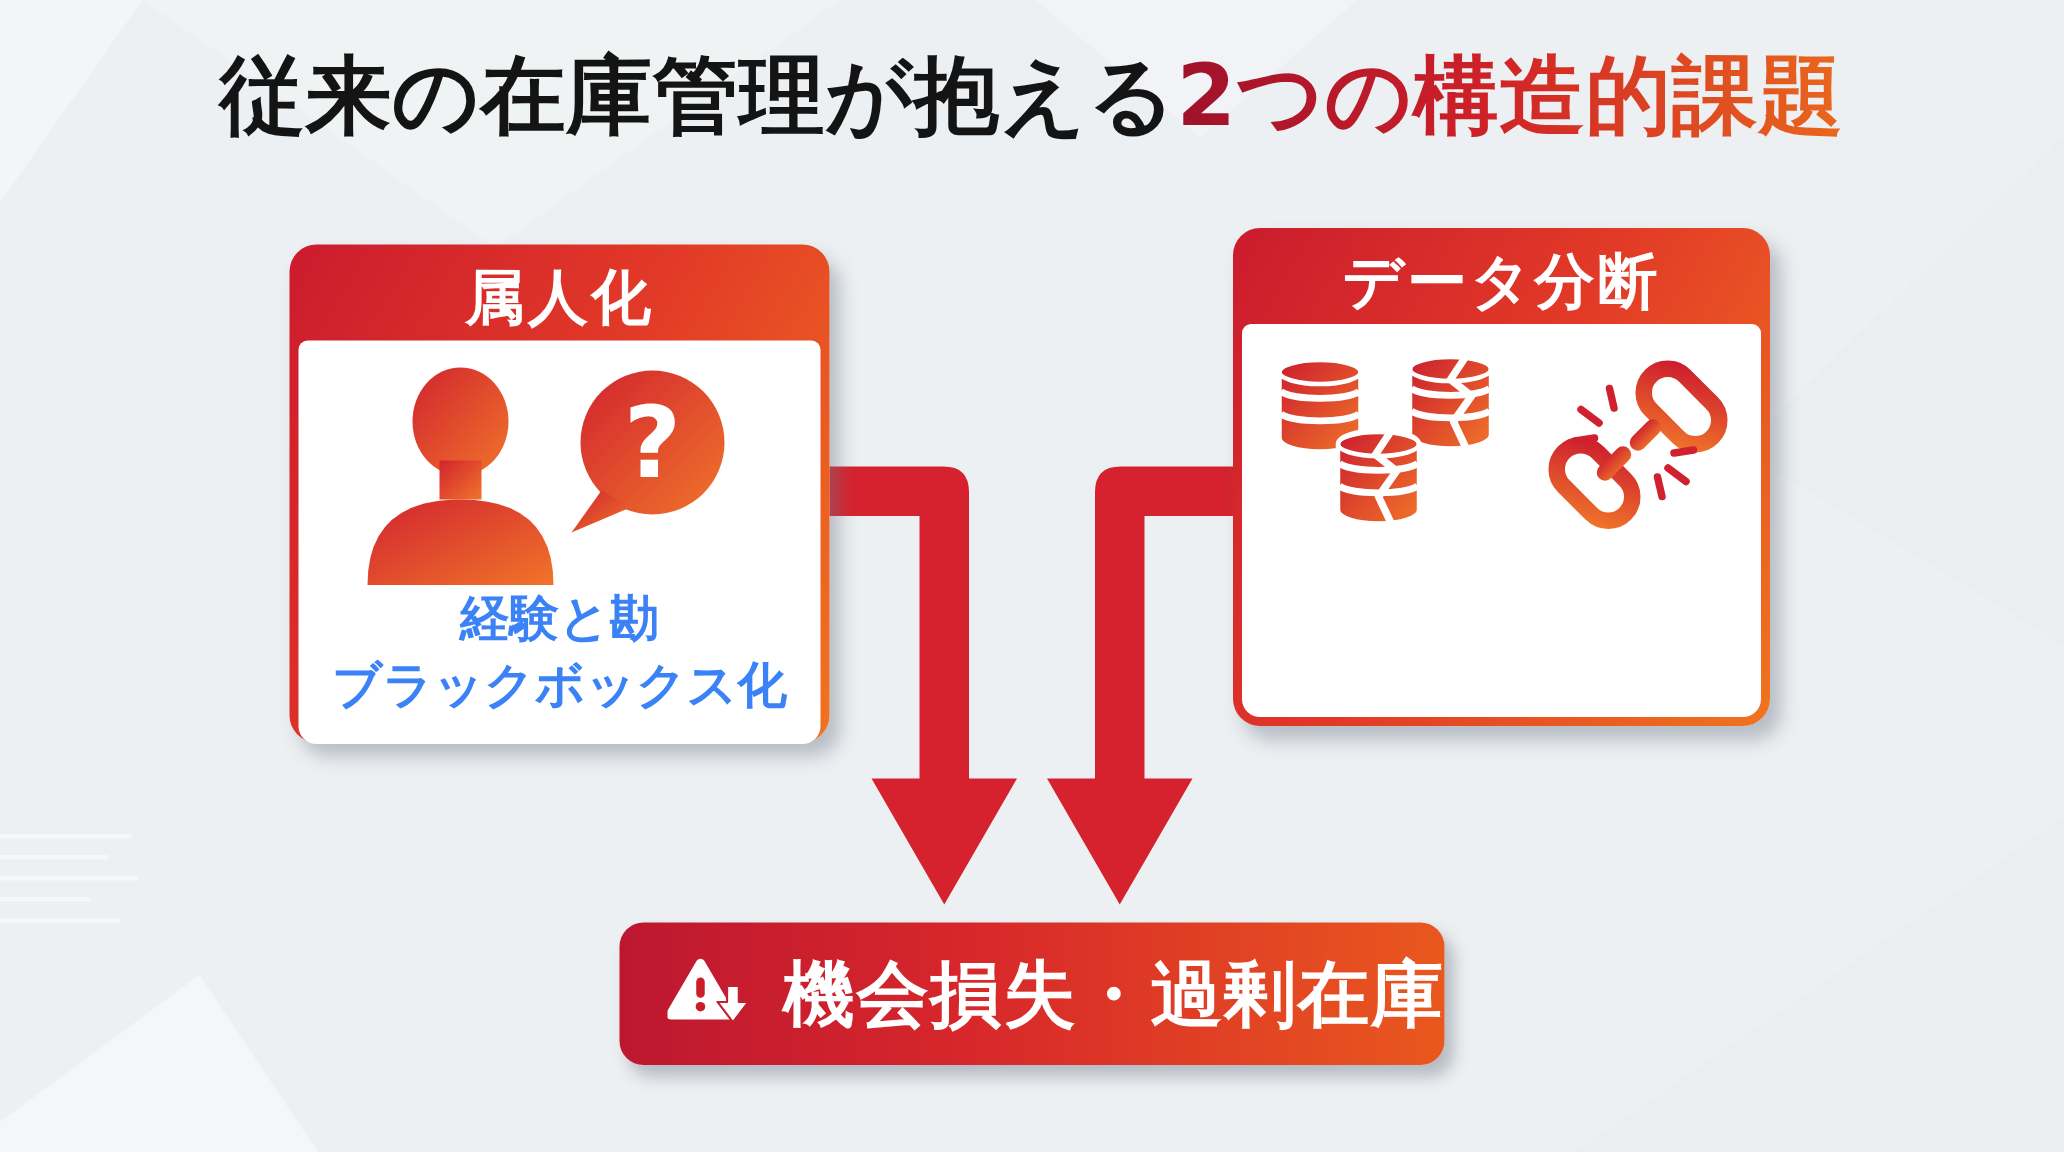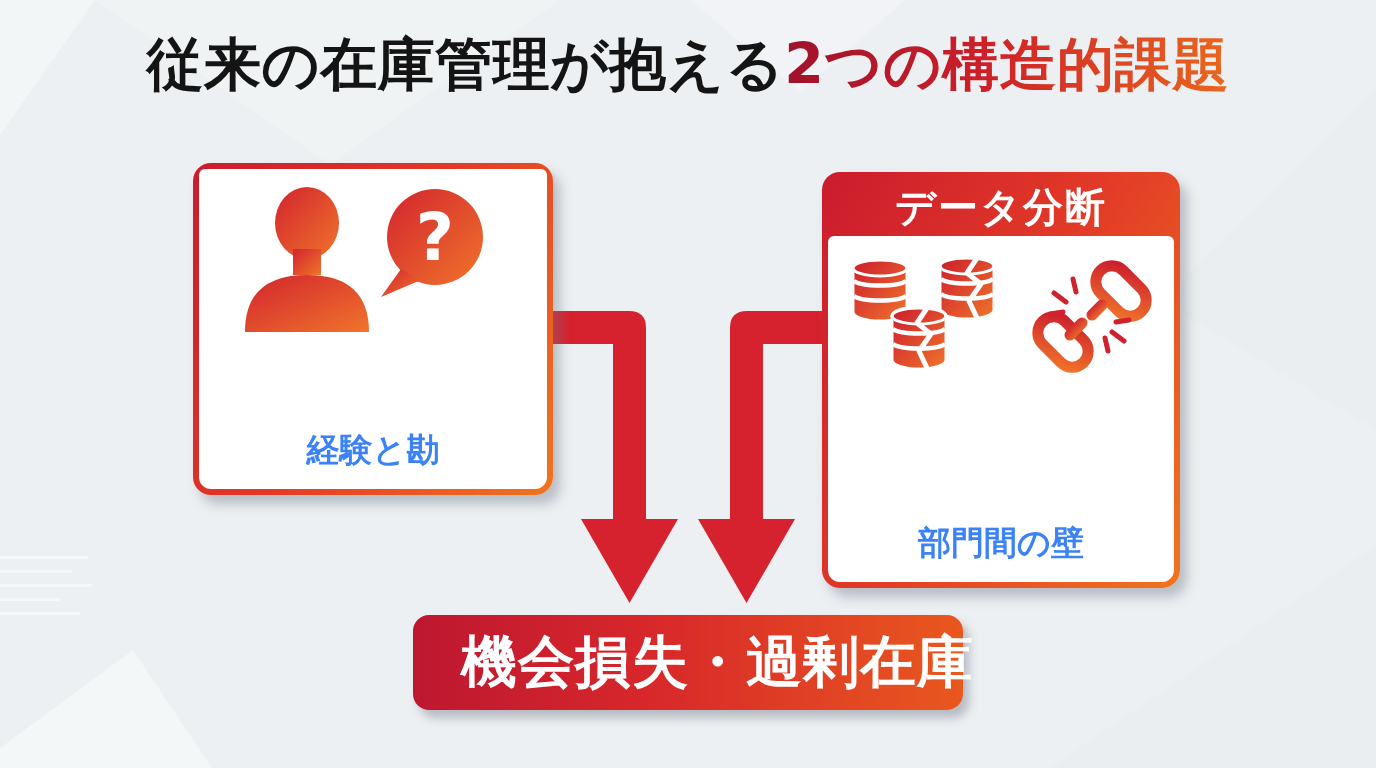--- a/index.html
+++ b/index.html
@@ -20,21 +20,21 @@
     -webkit-background-clip:text;background-clip:text;color:transparent;
   }
   
   .card{
     position:absolute;z-index:2;border-radius:18px;padding:6px;
     background:linear-gradient(120deg,#cb1b2e 0%,#e23a27 48%,#f0741f 100%);
     box-shadow:7px 9px 12px rgba(110,120,135,.42);
     box-sizing:border-box;display:flex;flex-direction:column;
   }
   .card-left{left:193px;top:163px;width:360px;height:332px;}
-  .card-right{left:822px;top:172px;width:358px;height:416px;}
+  .card-right{left:822px;top:152px;width:358px;height:332px;}
   .card-header{
     height:58px;flex:0 0 58px;display:flex;align-items:center;justify-content:center;
     color:#fff;font-size:40px;font-weight:900;letter-spacing:2px;
   }
   .card-body{
     flex:1;background:#fff;border-radius:6px 6px 12px 12px;
     display:flex;flex-direction:column;align-items:center;
     justify-content:space-between;padding:8px 6px 16px;box-sizing:border-box;
   }
   .card-icon{display:block;}
@@ -47,21 +47,21 @@
   .arrows{position:absolute;inset:0;z-index:1;pointer-events:none;}
   
   .banner{
     position:absolute;left:413px;top:615px;width:550px;height:95px;z-index:2;
     border-radius:16px;
     background:linear-gradient(90deg,#bd1730 0%,#d7272b 42%,#e9581e 100%);
     box-shadow:6px 8px 10px rgba(115,125,140,.45);
     display:flex;align-items:center;padding-left:32px;box-sizing:border-box;gap:16px;
   }
   .banner-label{
-    color:#fff;font-size:56px;font-weight:900;letter-spacing:1px;white-space:nowrap;
+    color:#fff;font-size:48px;font-weight:900;letter-spacing:1px;white-space:nowrap;
   }
 </style>
 </head>
 <body>
 
 <div class="stage">
 
   <svg class="bg" width="1376" height="768" viewBox="0 0 1376 768">
     <polygon points="0,0 95,0 0,135" fill="#f3f6f7"></polygon>
     <polygon points="95,0 560,0 330,165" fill="#f0f3f5" opacity="0.7"></polygon>
@@ -79,20 +79,21 @@
   </svg>
 
   <h1 class="title"><span>従来の在庫管理が抱える</span><span class="title-red">2つの構造的課題</span></h1>
 
   <svg class="arrows" width="1376" height="768" viewBox="0 0 1376 768">
     <path fill="#d6222e" d="M553,311 H629 Q646,311 646,328 V519 H678 L629.5,603 L581,519 H613 V344 H553 Z"></path>
     <path fill="#d6222e" d="M822,311 H747 Q730,311 730,328 V519 H698 L746.5,603 L795,519 H763 V344 H822 Z"></path>
   </svg>
 
   <section class="card card-left">
+    <div class="card-header">属人化</div>
     <div class="card-body">
       <svg class="card-icon" width="300" height="155" viewBox="0 0 300 155">
         <defs>
           <linearGradient id="gP" x1="0" y1="0" x2="1" y2="1">
             <stop offset="0" stop-color="#d2242f"></stop>
               <stop offset="1" stop-color="#f0742a"></stop>
           </linearGradient>
         </defs>
         <g fill="url(#gP)">
           <ellipse cx="84" cy="46" rx="32" ry="36"></ellipse>
@@ -100,20 +101,21 @@
           <path d="M22,155 Q22,98 84,98 Q146,98 146,155 Z"></path>
         </g>
         <g>
           <circle cx="212" cy="60" r="48" fill="url(#gP)"></circle>
           <path d="M178,92 L158,120 L198,103 Z" fill="url(#gP)"></path>
           <text x="212" y="83" text-anchor="middle" font-size="66" font-weight="bold" fill="#ffffff">?</text>
         </g>
       </svg>
       <div class="card-caption">
         <div class="card-line">経験と勘</div>
+        <div class="card-line">ブラックボックス化</div>
       </div>
     </div>
   </section>
 
   <section class="card card-right">
     <div class="card-header">データ分断</div>
     <div class="card-body">
       <svg class="card-icon" width="340" height="135" viewBox="0 0 340 135">
         <defs>
           <linearGradient id="gD" x1="0" y1="0" x2="1" y2="1">
@@ -154,21 +156,20 @@
             <line x1="37" y1="20" x2="40" y2="33"></line>
             <line x1="18" y1="34" x2="30" y2="43"></line>
             <line x1="14" y1="55" x2="27" y2="53"></line>
             <line x1="72" y1="92" x2="69" y2="79"></line>
             <line x1="88" y1="82" x2="76" y2="73"></line>
             <line x1="93" y1="61" x2="80" y2="63"></line>
           </g>
         </g>
       </svg>
       <div class="card-caption">
-        <div class="card-line">部門間の壁</div>
       </div>
     </div>
   </section>
 
   <div class="banner">
     <svg class="banner-icon" width="86" height="66" viewBox="0 0 86 66">
       <path d="M31,4 L59,52 L3,52 Z" fill="#ffffff" stroke="#ffffff" stroke-width="9" stroke-linejoin="round"></path>
       <rect x="27" y="17" width="8" height="19" rx="4" fill="#cc1d2b"></rect>
       <circle cx="31" cy="44.5" r="4.5" fill="#cc1d2b"></circle>
       <path d="M56,25 h11 v15 h9 L61.5,59 47,40 h9 Z" fill="#ffffff" stroke="#c32030" stroke-width="2" stroke-linejoin="round"></path>

